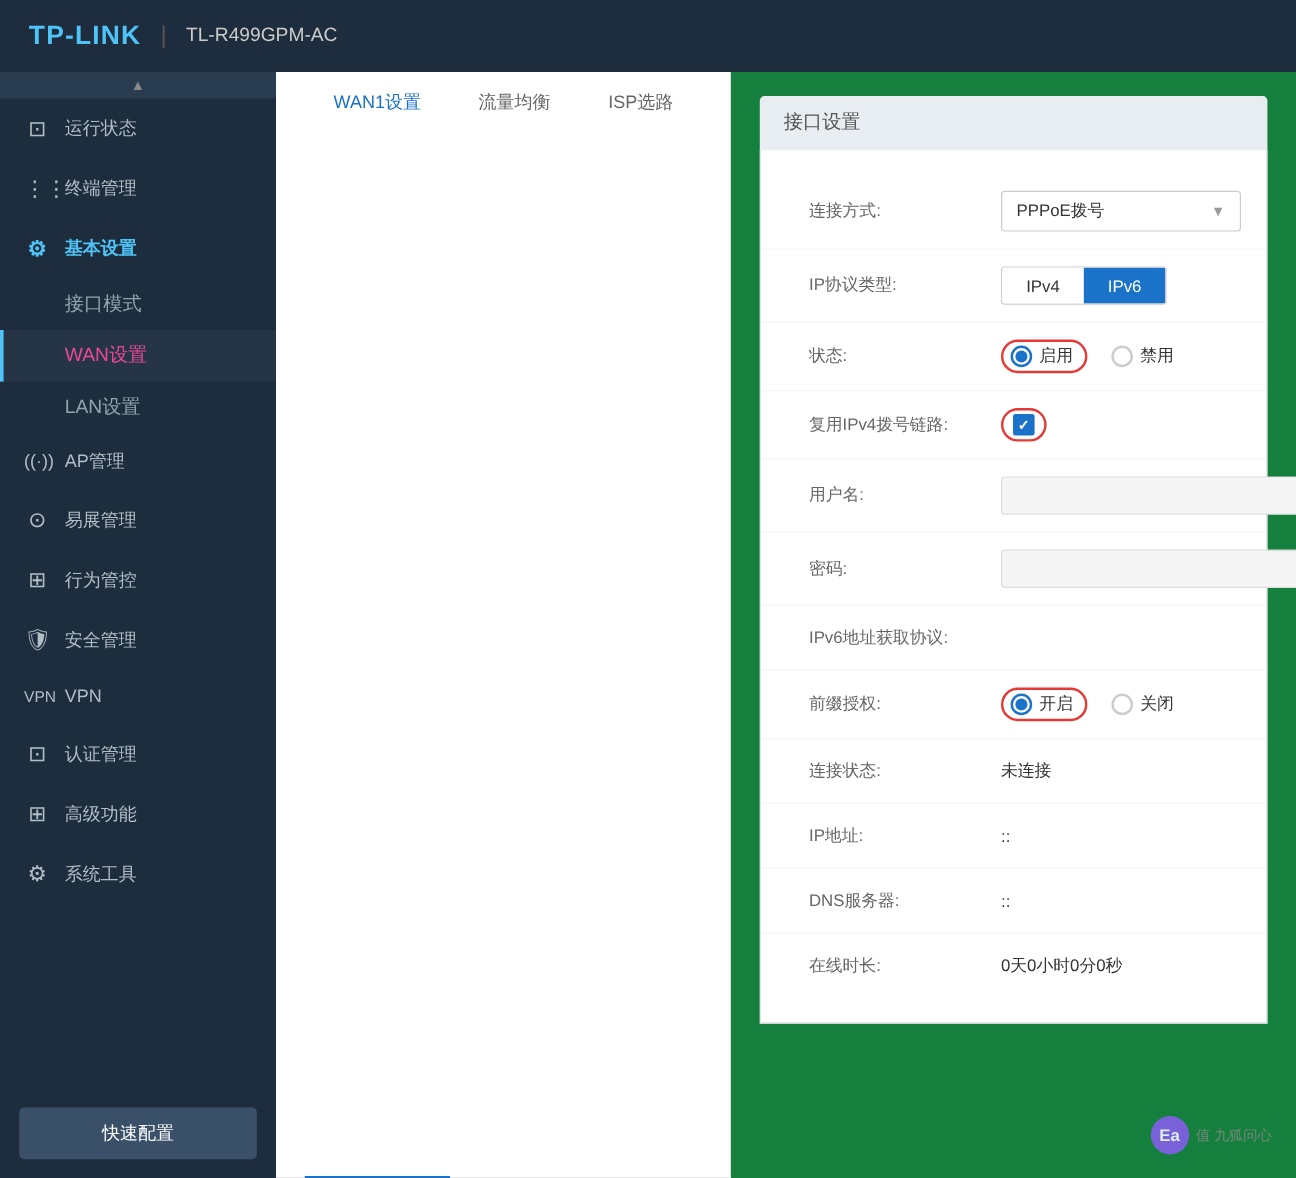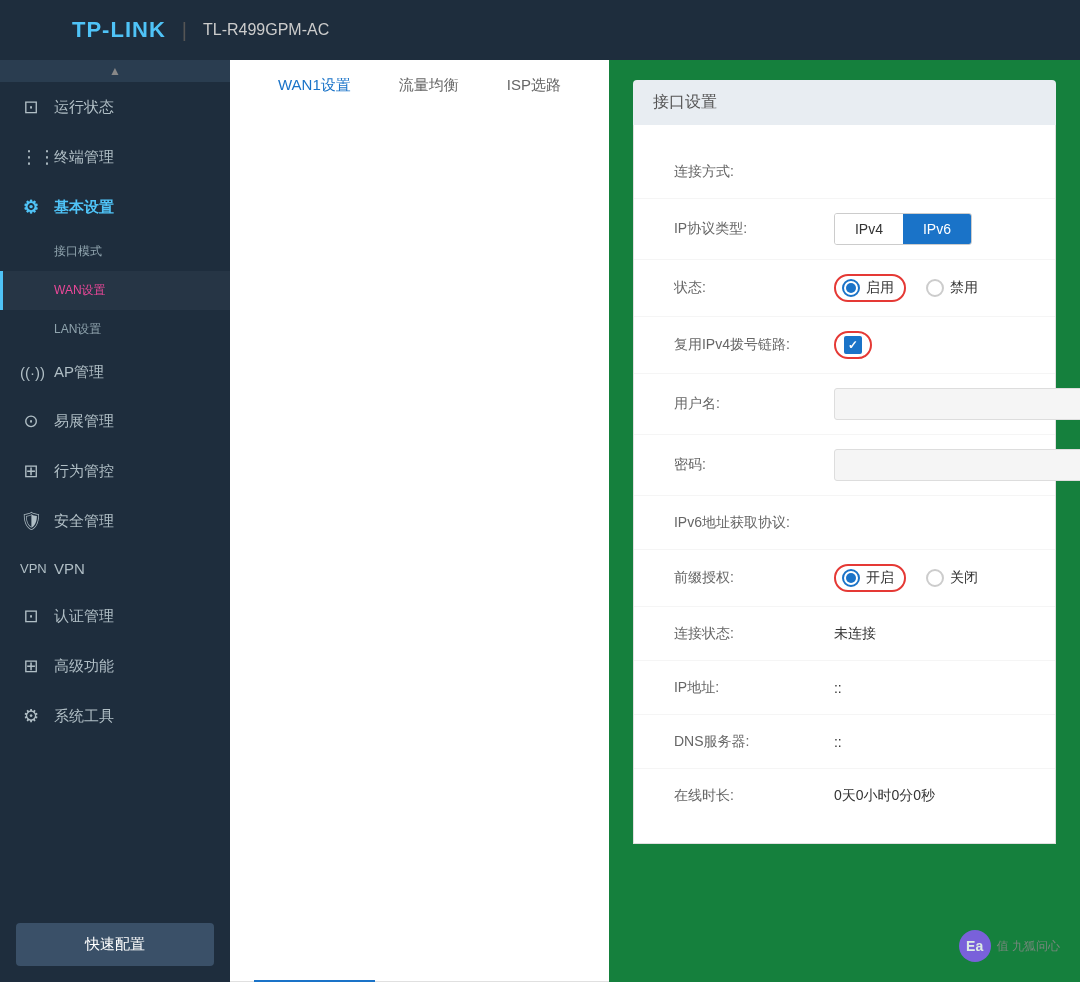--- a/index.html
+++ b/index.html
@@ -15,21 +15,20 @@
       align-items: center;
       padding: 0 24px;
       color: white;
       flex-shrink: 0;
     }
     .header-logo {
       font-size: 22px;
       font-weight: 900;
       color: #4fc3f7;
       letter-spacing: 1px;
-      margin-left: 48px;
     }
     .header-divider {
       color: #555;
       margin: 0 16px;
       font-size: 20px;
     }
     .header-device {
       color: #ccc;
       font-size: 16px;
     }
@@ -66,21 +65,21 @@
       font-size: 15px;
       color: #b0bec5;
       transition: background 0.2s;
     }
     .sidebar-item.active { color: #4fc3f7; font-weight: bold; }
     .sidebar-item .icon { margin-right: 12px; font-size: 18px; width: 22px; text-align: center; }
 
     .sidebar-sub { padding: 0; }
     .sidebar-sub-item {
       padding: 11px 20px 11px 54px;
-      font-size: 12px;
+      font-size: 16px;
       color: #90a4ae;
       cursor: pointer;
     }
     .sidebar-sub-item.active-sub {
       color: #ec4899;
       border-left: 3px solid #4fc3f7;
       background: #263545;
       padding-left: 51px;
     }
 
@@ -388,20 +387,26 @@
     <div class="content-scroll">
 
       <div class="section-header">
         <span>接口设置</span>
       </div>
 
       <div class="form-container">
 
         <div class="form-row">
           <div class="form-label">连接方式:</div>
+          <div class="form-control">
+            <div class="select-box">
+              <span>PPPoE拨号</span>
+              <span class="select-arrow">▼</span>
+            </div>
+          </div>
         </div>
 
         <div class="form-row">
           <div class="form-label">IP协议类型:</div>
           <div class="form-control">
             <div class="toggle-group">
               <button class="toggle-btn">IPv4</button>
               <button class="toggle-btn active-toggle">IPv6</button>
             </div>
           </div>

